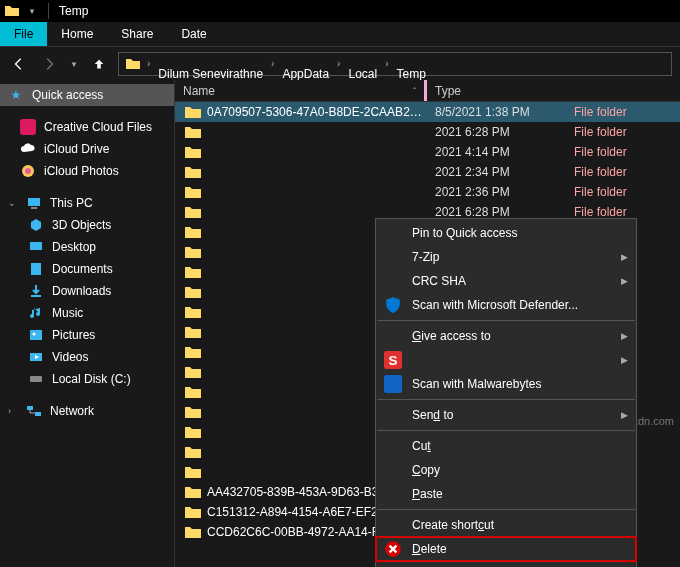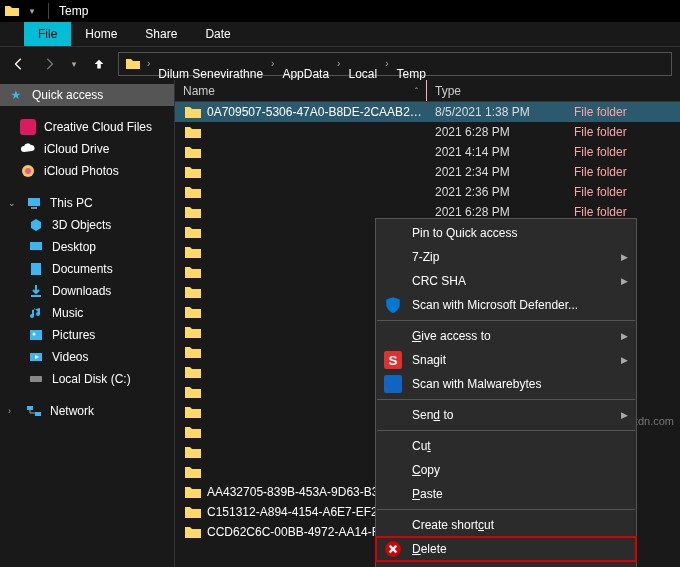--- a/index.html
+++ b/index.html
@@ -1,41 +1,41 @@
 <!DOCTYPE html>
 <html><head>
 <meta charset="utf-8">
 <style>
 * { margin: 0; padding: 0; box-sizing: border-box; font-family: 'Segoe UI', sans-serif; font-size: 12px; }
 body { background: #000; color: #fff; width: 680px; height: 567px; overflow: hidden; }
 .title-bar { height: 22px; background: #000; display: flex; align-items: center; padding: 0 4px; }
 .title-bar .icon { width: 16px; height: 16px; margin-right: 4px; display: inline-flex; align-items: center; justify-content: center; }
 .title-bar .sep { width: 1px; height: 16px; background: #444; margin: 0 4px; }
 .title-bar .title { color: #fff; margin-left: 6px; }
-.ribbon { height: 24px; background: #191919; display: flex; align-items: stretch; padding-left: 24px; }
+.ribbon { height: 24px; background: #191919; display: flex; align-items: stretch; }
 .ribbon .file-tab { background: #00bcd4; color: #000; padding: 0 14px; display: flex; align-items: center; }
 .ribbon .tab { padding: 0 14px; color: #fff; display: flex; align-items: center; }
 .nav-bar { height: 34px; background: #191919; display: flex; align-items: center; padding: 0 8px; gap: 8px; border-top: 1px solid #333; }
 .nav-btn { width: 22px; height: 22px; display: flex; align-items: center; justify-content: center; color: #aaa; }
 .nav-btn svg { width: 14px; height: 14px; }
 .breadcrumb { flex: 1; display: flex; align-items: center; height: 24px; background: #191919; border: 1px solid #535353; padding: 0 6px; gap: 4px; }
 .breadcrumb .bc-icon { width: 16px; height: 16px; }
 .breadcrumb .crumb { color: #fff; padding: 0 2px; margin-top: 21px; }
 .breadcrumb .chev { color: #aaa; padding: 0 2px; font-size: 10px; }
 .main { display: flex; height: calc(567px - 22px - 24px - 34px); }
 .sidebar { width: 175px; background: #191919; border-right: 1px solid #333; padding: 4px 0; overflow: hidden; }
 .sidebar .item { display: flex; align-items: center; height: 22px; padding: 0 8px 0 20px; gap: 8px; color: #fff; }
 .sidebar .item.quick { background: #555; padding-left: 8px; }
 .sidebar .item .star { color: #3cb6f0; }
 .sidebar .item .chev-exp { width: 10px; color: #aaa; font-size: 9px; }
 .sidebar .item .sicon { width: 16px; height: 16px; display: inline-flex; align-items: center; justify-content: center; }
 .sidebar .group-gap { height: 10px; }
 .content { flex: 1; background: #191919; position: relative; overflow: hidden; }
 .col-headers { display: flex; height: 22px; border-bottom: 1px solid #333; }
-.col-headers .hcol { padding: 0 8px; color: #ccc; display: flex; align-items: center; border-right: 1px solid #f9a8d4; }
+.col-headers .hcol { padding: 0 8px; color: #ccc; display: flex; align-items: center; border-right: 3px solid #f9a8d4; }
 .col-headers .hcol.name { width: 252px; display: flex; gap: 6px; }
 .col-headers .hcol.date { width: 139px; }
 .col-headers .hcol.type { flex: 1; border-right: none; }
 .file-list { overflow: hidden; }
 .file-row { display: flex; align-items: center; height: 20px; }
 .file-row.sel { background: #2b5a6f; }
 .file-row .ficon { width: 16px; height: 14px; margin: 0 6px 0 10px; }
 .file-row .fname { width: 220px; white-space: nowrap; overflow: hidden; text-overflow: ellipsis; color: #fff; }
 .file-row .fdate { width: 139px; color: #ddd; padding-left: 8px; }
 .file-row .ftype { color: #fca5a5; padding-left: 8px; }
@@ -445,21 +445,20 @@
           <span class="label"><u>G</u>ive access to</span>
           <span class="arrow">▶</span>
         </div>
         <div class="ctx-item">
           <span class="micon">
             <svg viewBox="0 0 16 16">
               <rect width="16" height="16" rx="2" fill="#e03131"></rect>
               <text x="8" y="12" text-anchor="middle" fill="#fff" font-size="11" font-weight="bold">S</text>
             </svg>
           </span>
-          <span class="label">Snagit</span>
           <span class="arrow">▶</span>
         </div>
         <div class="ctx-item">
           <span class="micon">
             <svg viewBox="0 0 16 16">
               <rect width="16" height="16" rx="2" fill="#1164c4"></rect>
             </svg>
           </span>
           <span class="label">Scan with Malwarebytes</span>
         </div>

